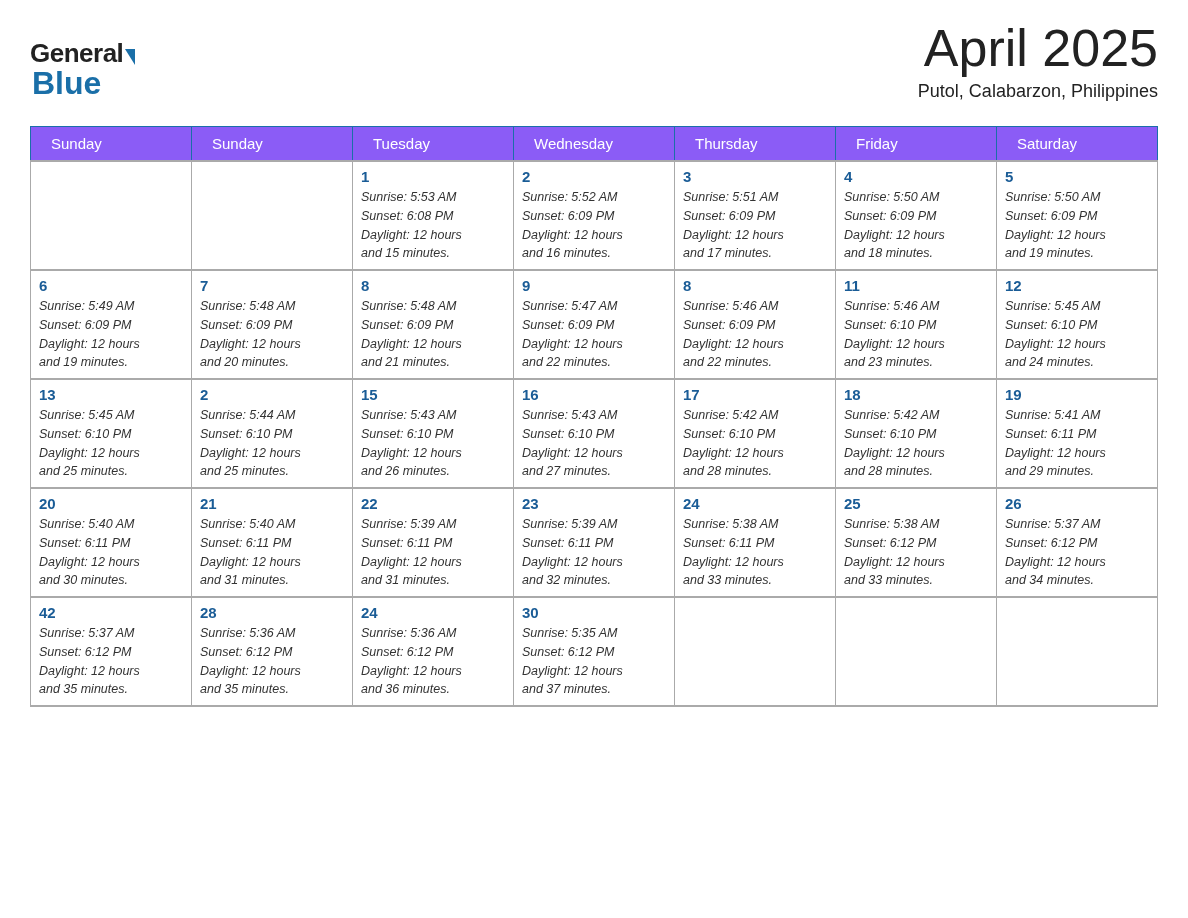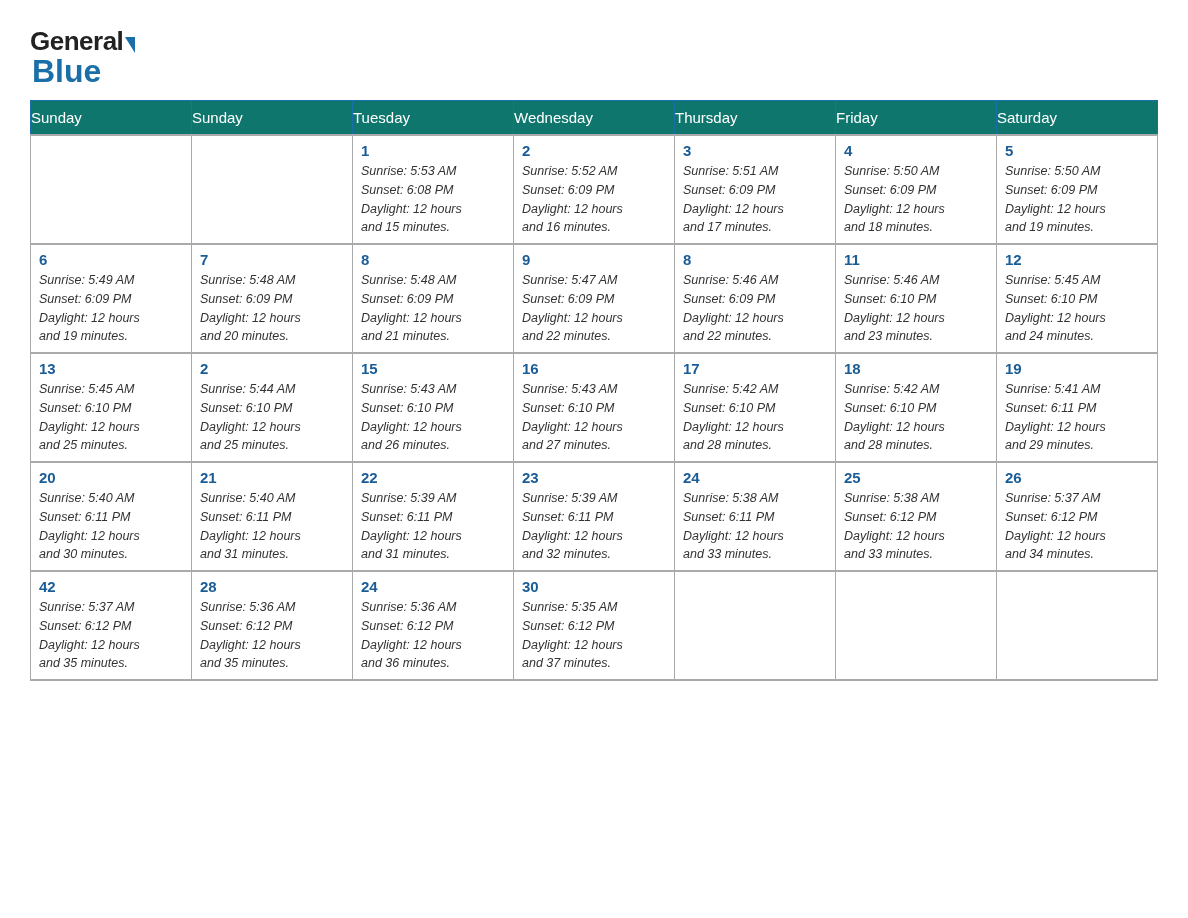--- a/index.html
+++ b/index.html
@@ -8,21 +8,21 @@
       background: #fff;
       color: #222;
       width: 1188px;
       min-height: 918px;
       padding: 20px 30px 30px 30px;
     }
     .header-row {
       display: flex;
       justify-content: space-between;
       align-items: flex-end;
-      margin-bottom: 10px;
+      margin-bottom: 24px;
     }
     .logo {
       display: flex;
       flex-direction: column;
       align-items: flex-start;
       margin-top: 6px;
     }
     .logo-top {
       display: flex;
       align-items: center;
@@ -62,25 +62,25 @@
       font-size: 18px;
       color: #222;
       margin-top: 4px;
     }
     .calendar-table {
       width: 100%;
       border-collapse: collapse;
       margin-top: 8px;
     }
     .calendar-table th {
-      background-color: #0f766e;
+      background-color: #8b5cf6;
       color: #fff;
       font-size: 15px;
       font-weight: normal;
-      padding: 8px 0;
+      padding: 8px 20px;
       text-align: left;
       border: 1px solid #1a6fa8;
     }
     .calendar-table td {
       border: 1px solid #aaa;
       vertical-align: top;
       padding: 6px 8px;
       width: calc(100% / 7);
       min-height: 100px;
       font-size: 13px;
@@ -108,20 +108,24 @@
 <body>
 
 <div class="header-row">
   <div class="logo">
     <div class="logo-top">
       <span class="logo-general">General</span>
       <div class="logo-arrow"></div>
     </div>
     <span class="logo-blue">Blue</span>
   </div>
+  <div class="title-block">
+    <div class="month-title">April 2025</div>
+    <div class="location-title">Putol, Calabarzon, Philippines</div>
+  </div>
 </div>
 
 <table class="calendar-table">
   <thead>
     <tr>
     <th>Sunday</th>
         <th>Sunday</th>
         <th>Tuesday</th>
         <th>Wednesday</th>
         <th>Thursday</th>

